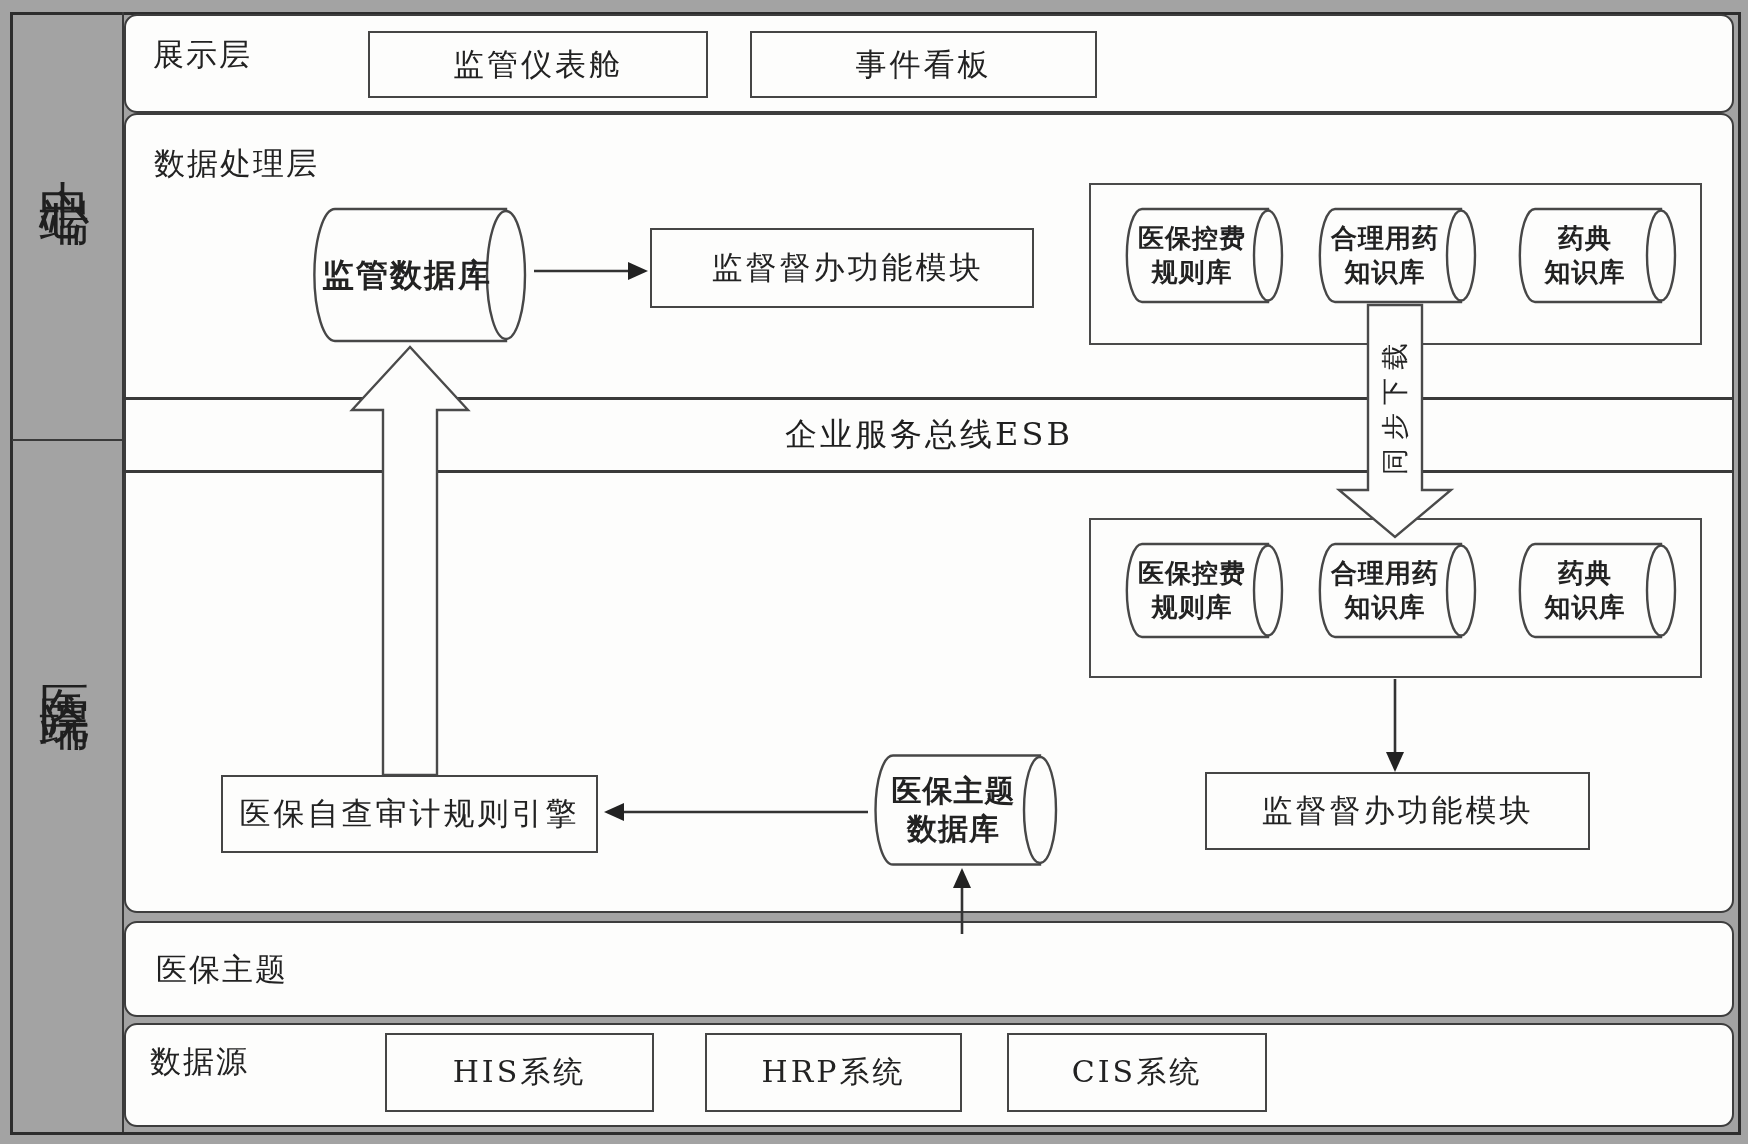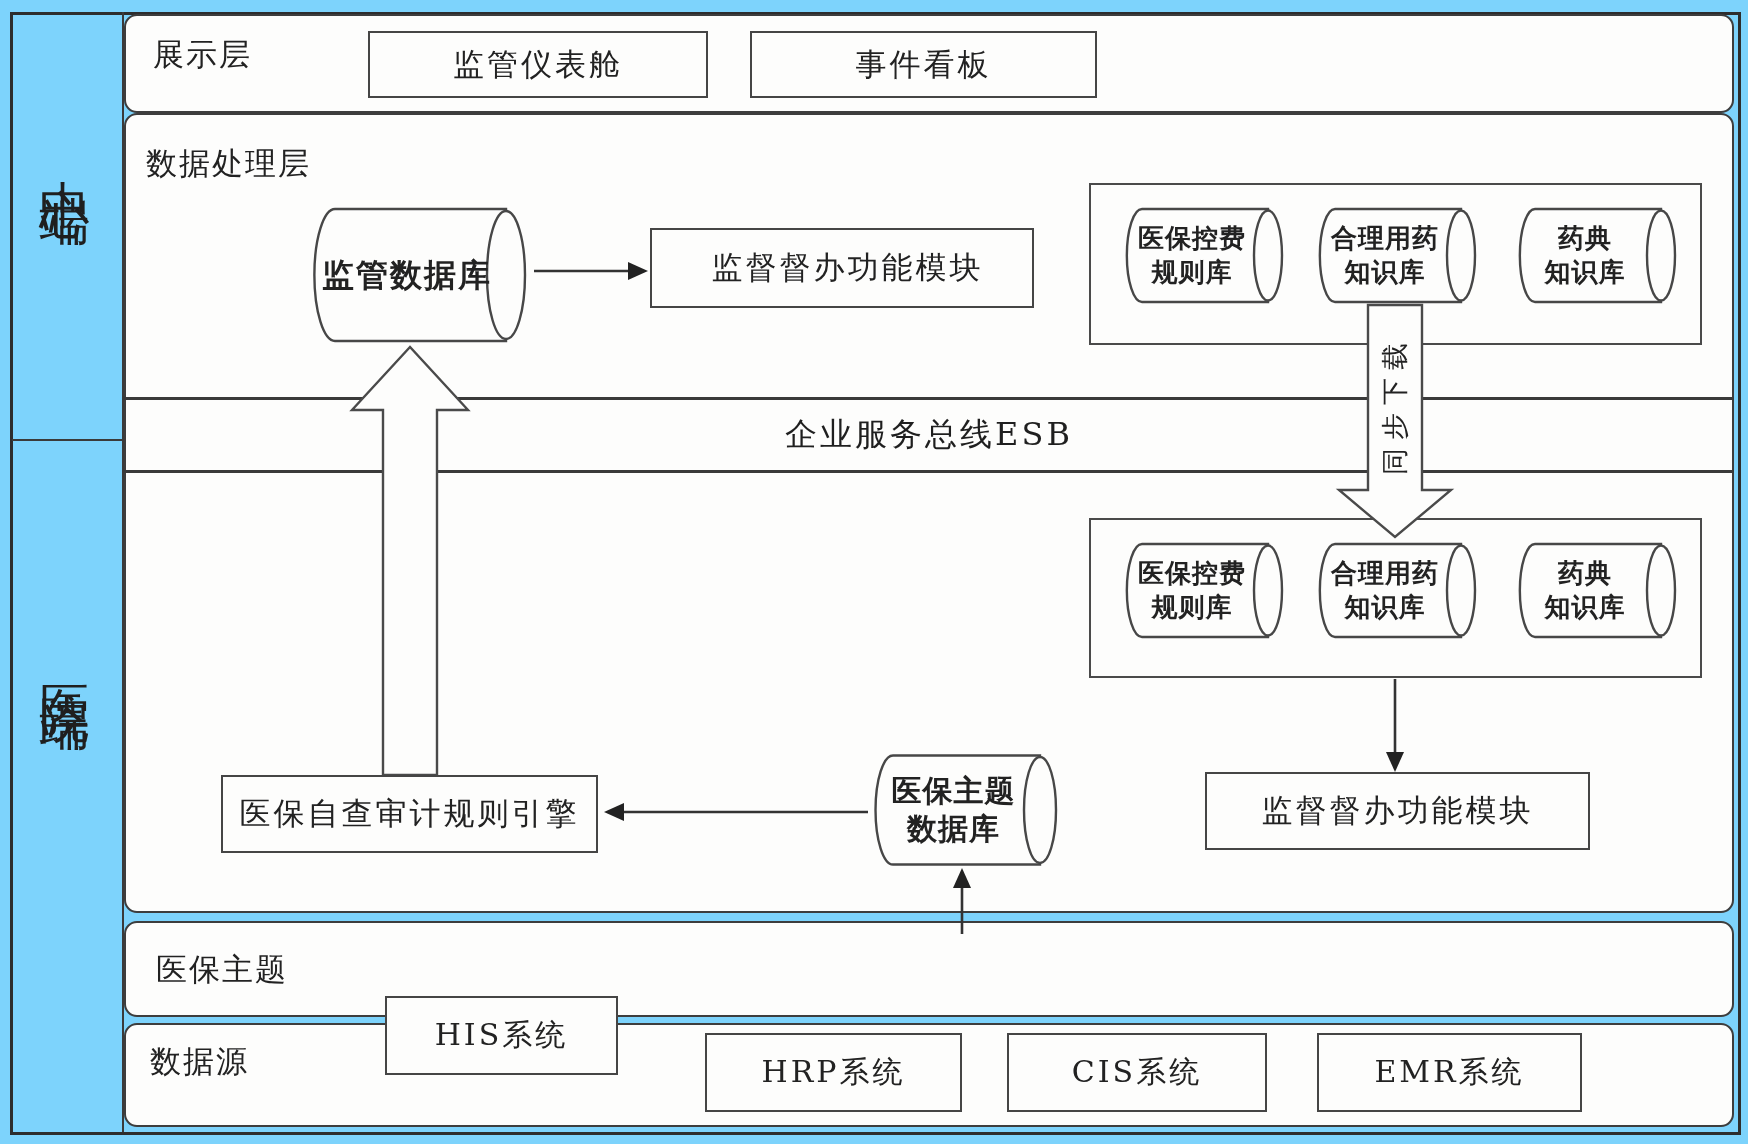--- a/index.html
+++ b/index.html
@@ -1,17 +1,17 @@
 <!DOCTYPE html>
 <html><head>
 <meta charset="utf-8">
 <style>
   html,body{margin:0;padding:0;background:#ffffff;}
   #canvas{
-    position:relative;width:1748px;height:1144px;background:#7dd3fc;
+    position:relative;width:1748px;height:1144px;background:#a3a3a3;
     font-family:"DejaVu Serif","Liberation Serif",serif;color:#262626;
     overflow:hidden;
   }
   .abs{position:absolute;}
   .outer{left:10px;top:12px;width:1725px;height:1117px;border:3px solid #2d2d2d;}
   .rail-line{left:122px;top:12px;width:2px;height:1120px;background:#3a3a3a;}
   .rail-divider{left:12px;top:439px;width:112px;height:2px;background:#3a3a3a;}
   .vlabel{
     width:58px;left:36px;writing-mode:vertical-rl;text-orientation:upright;
     font-size:50px;letter-spacing:8px;line-height:58px;color:#1f1f1f;text-align:center;
@@ -67,21 +67,21 @@
     <div class="band-label" style="left:27px;top:18px;">展示层</div>
   </div>
   <div class="abs box" style="left:368px;top:31px;width:340px;height:67px;">
     <span>监管仪表舱</span>
   </div>
   <div class="abs box" style="left:750px;top:31px;width:347px;height:67px;">
     <span>事件看板</span>
   </div>
 
   <div class="abs band" style="top:113px;height:800px;">
-    <div class="band-label" style="left:20px;top:28px;">数据处理层</div>
+    <div class="band-label" style="left:28px;top:28px;">数据处理层</div>
   </div>
 
   <div class="abs esb-band">
     <span class="esb-text">企业服务总线ESB</span>
   </div>
 
   <svg id="arrow-overlay" class="abs" width="1748" height="1144" viewBox="0 0 1748 1144">
 
     <polygon points="410,347 352,410 383,410 383,775 437,775 437,410 468,410" fill="#fdfdfc" stroke="#4a4a4a" stroke-width="2.4"></polygon>
 
@@ -201,26 +201,23 @@
     <span>监督督办功能模块</span>
   </div>
 
   <div class="abs band" style="top:921px;height:96px;">
     <div class="band-label" style="left:30px;top:26px;">医保主题</div>
   </div>
 
   <div class="abs band" style="top:1023px;height:104px;">
     <div class="band-label" style="left:24px;top:16px;">数据源</div>
   </div>
-  <div class="abs box" style="left:385px;top:996px;width:233px;height:79px;font-size:30px;align-items:center;">
+  <div class="abs box" style="left:385px;top:1033px;width:269px;height:79px;font-size:30px;align-items:center;">
     <span>HIS系统</span>
   </div>
   <div class="abs box" style="left:705px;top:1033px;width:257px;height:79px;font-size:30px;">
     <span>HRP系统</span>
   </div>
   <div class="abs box" style="left:1007px;top:1033px;width:260px;height:79px;font-size:30px;">
     <span>CIS系统</span>
   </div>
-  <div class="abs box" style="left:1317px;top:1033px;width:265px;height:79px;font-size:30px;">
-    <span>EMR系统</span>
-  </div>
 
 </div>
 
 </body></html>

